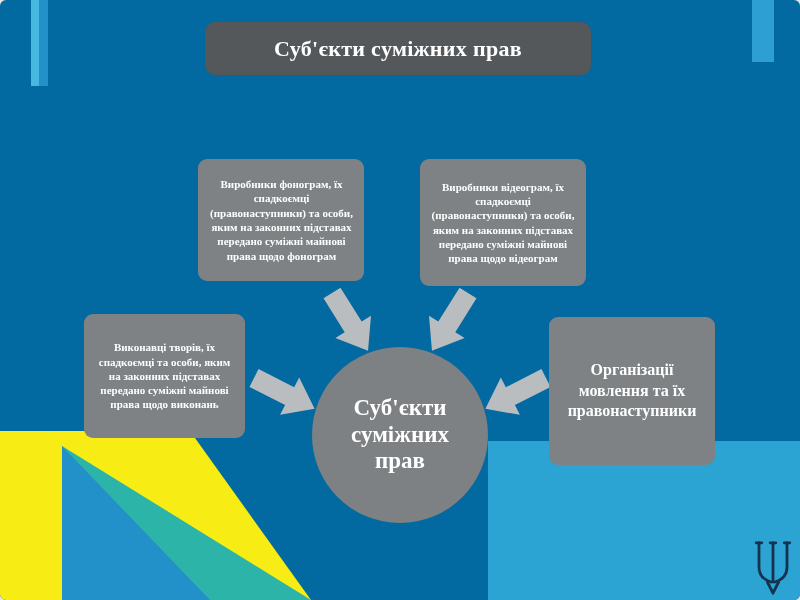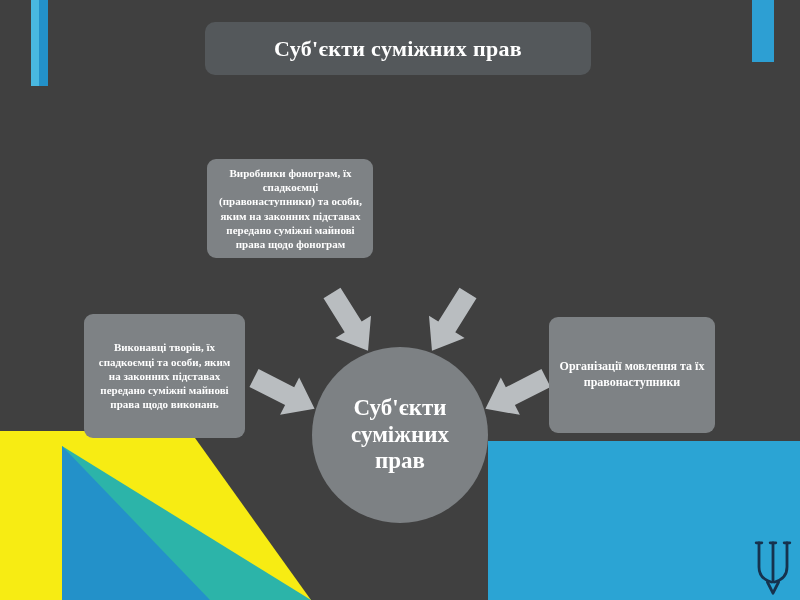--- a/index.html
+++ b/index.html
@@ -1,18 +1,19 @@
 <!DOCTYPE html>
 <html><head>
 <meta charset="utf-8">
 <style>
   html,body{margin:0;padding:0;background:#e8e8e8;}
   .slide{
-    position:relative;width:800px;height:600px;background:#404040;overflow:hidden;
+    position:relative;width:800px;height:600px;background:#0369a1;overflow:hidden;
     font-family:"Liberation Serif","DejaVu Serif",serif;
+    border-radius:6px;
   }
   
   .deco-stripe-left{
     position:absolute;left:31px;top:0;width:17px;height:86px;
     background:linear-gradient(90deg,#49b8e0 0%,#49b8e0 46%,#2391c9 46%,#2391c9 100%);
   }
   .deco-rect-topright{
     position:absolute;left:752px;top:0;width:22px;height:62px;background:#2d9fd3;
   }
   .deco-band-bottom{
@@ -26,24 +27,24 @@
     display:flex;align-items:center;justify-content:center;
     color:#ffffff;font-weight:bold;font-size:22px;letter-spacing:.3px;
   }
   
   .node{
     position:absolute;background:#7e8285;border-radius:9px;color:#ffffff;
     font-weight:bold;font-size:11px;line-height:1.3;text-align:center;
     display:flex;align-items:center;justify-content:center;
     padding:8px 10px;box-sizing:border-box;
   }
-  .node-phonograms{left:207px;top:159px;width:166px;height:99px;padding-left:11px;}
+  .node-phonograms{left:198px;top:159px;width:166px;height:122px;padding-left:11px;}
   .node-videograms{left:420px;top:159px;width:166px;height:127px;}
   .node-performers{left:84px;top:314px;width:161px;height:124px;}
-  .node-broadcasters{left:549px;top:317px;width:166px;height:116px;font-size:12px;}
+  .node-broadcasters{left:549px;top:317px;width:166px;height:148px;font-size:16px;}
   
   .center-circle{
     position:absolute;left:312px;top:347px;width:176px;height:176px;border-radius:50%;
     background:#7d8184;display:flex;align-items:center;justify-content:center;
     color:#ffffff;font-weight:bold;font-size:23px;line-height:1.15;text-align:center;
   }
   .center-circle span{display:block;width:140px;}
   
   .arrows-layer,.trident{position:absolute;pointer-events:none;}
   .arrows-layer{left:0;top:0;width:800px;height:600px;}
@@ -74,20 +75,23 @@
       <polygon points="0,-10 40,-10 40,-21 68,0 40,21 40,10 0,10" transform="translate(468,293) rotate(122)"></polygon>
       <polygon points="0,-10 40,-10 40,-21 68,0 40,21 40,10 0,10" transform="translate(254,378) rotate(27)"></polygon>
       <polygon points="0,-10 40,-10 40,-21 68,0 40,21 40,10 0,10" transform="translate(546,378) rotate(153)"></polygon>
     </g>
   </svg>
 
   <div class="node node-phonograms">
     <span>Виробники фонограм, їх спадкоємці (правонаступники) та особи, яким на законних підставах передано суміжні майнові права щодо фонограм</span>
   </div>
 
+  <div class="node node-videograms">
+    <span>Виробники відеограм, їх спадкоємці (правонаступники) та особи, яким на законних підставах передано суміжні майнові права щодо відеограм</span>
+  </div>
 
   <div class="node node-performers">
     <span>Виконавці творів, їх спадкоємці та особи, яким на законних підставах передано суміжні майнові права щодо виконань</span>
   </div>
 
   <div class="node node-broadcasters">
     <span>Організації мовлення та їх правонаступники</span>
   </div>
 
   <div class="center-circle">

